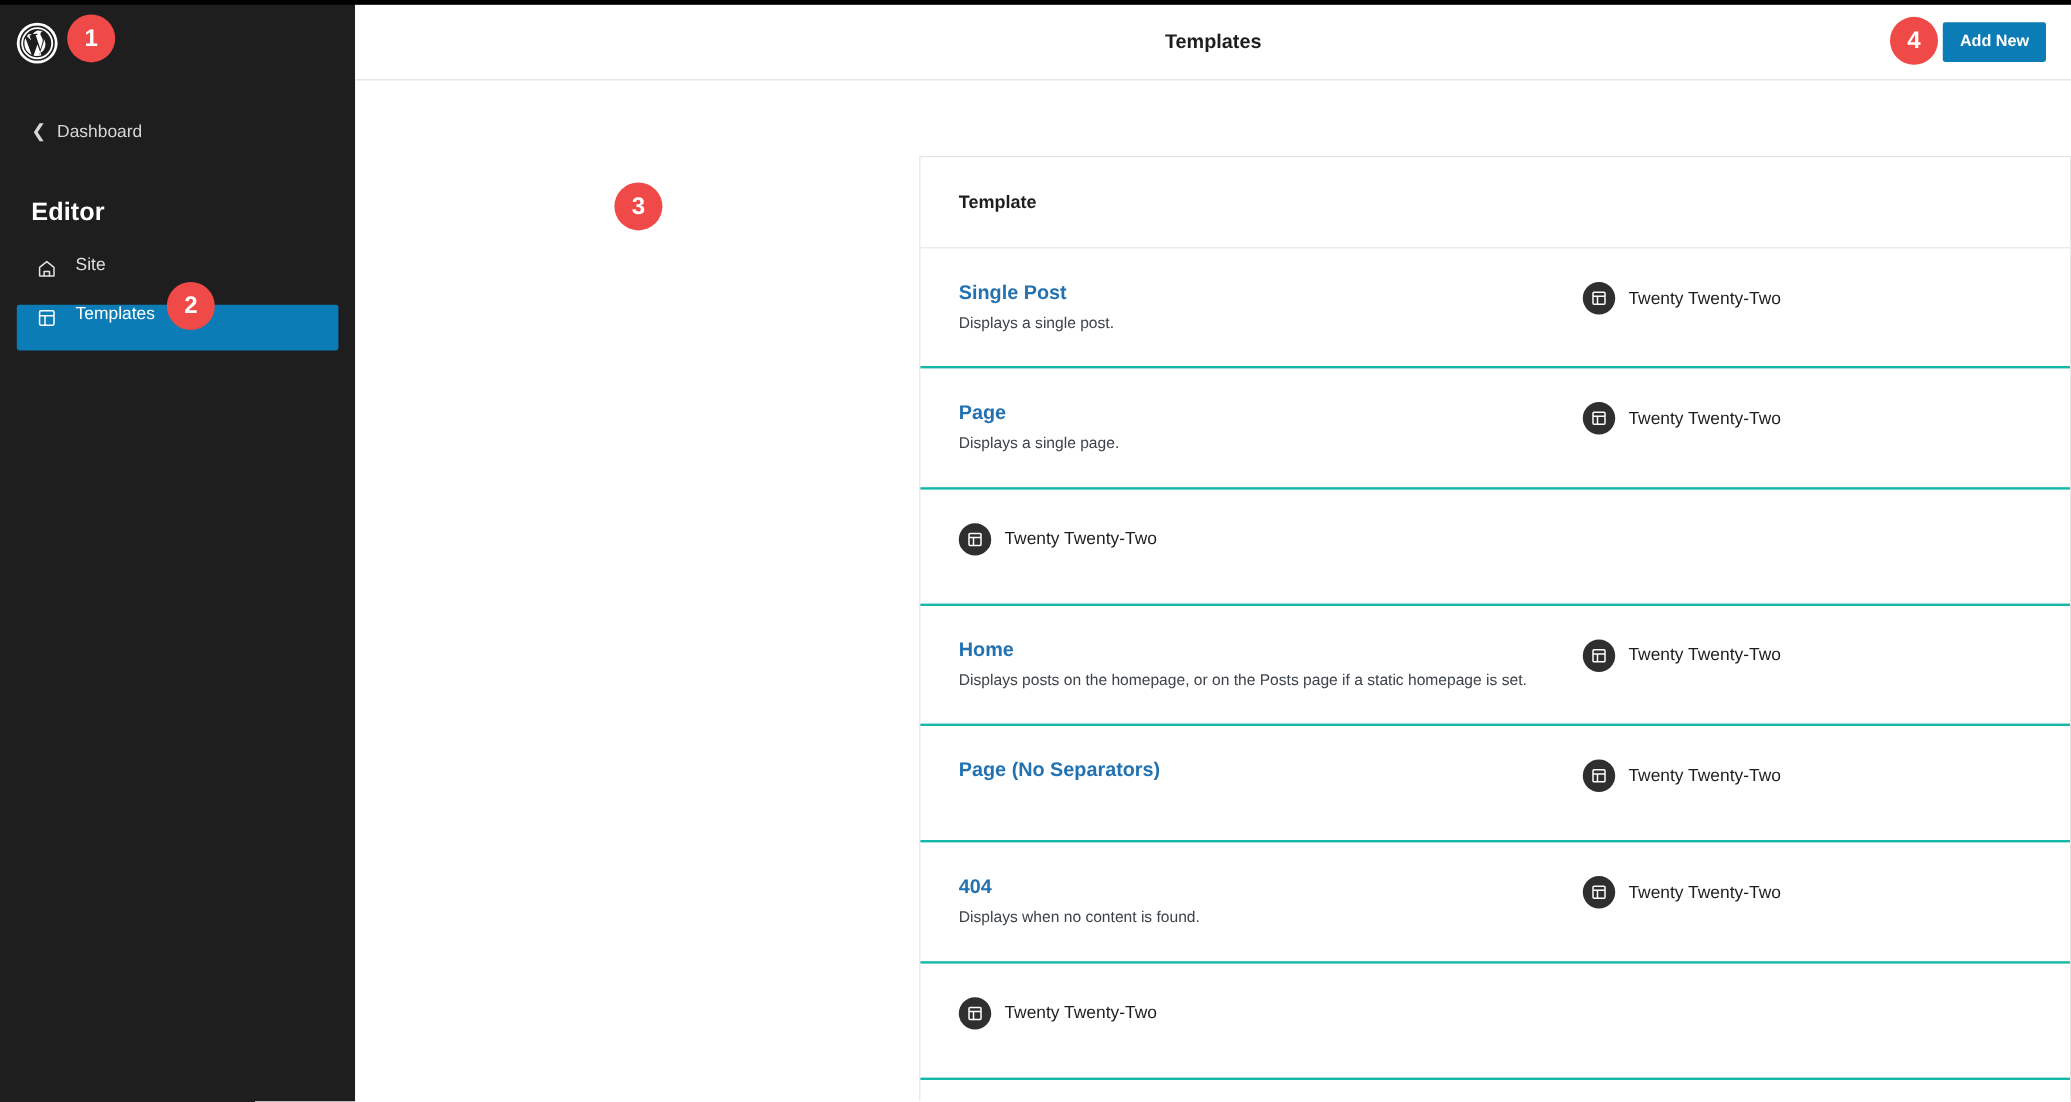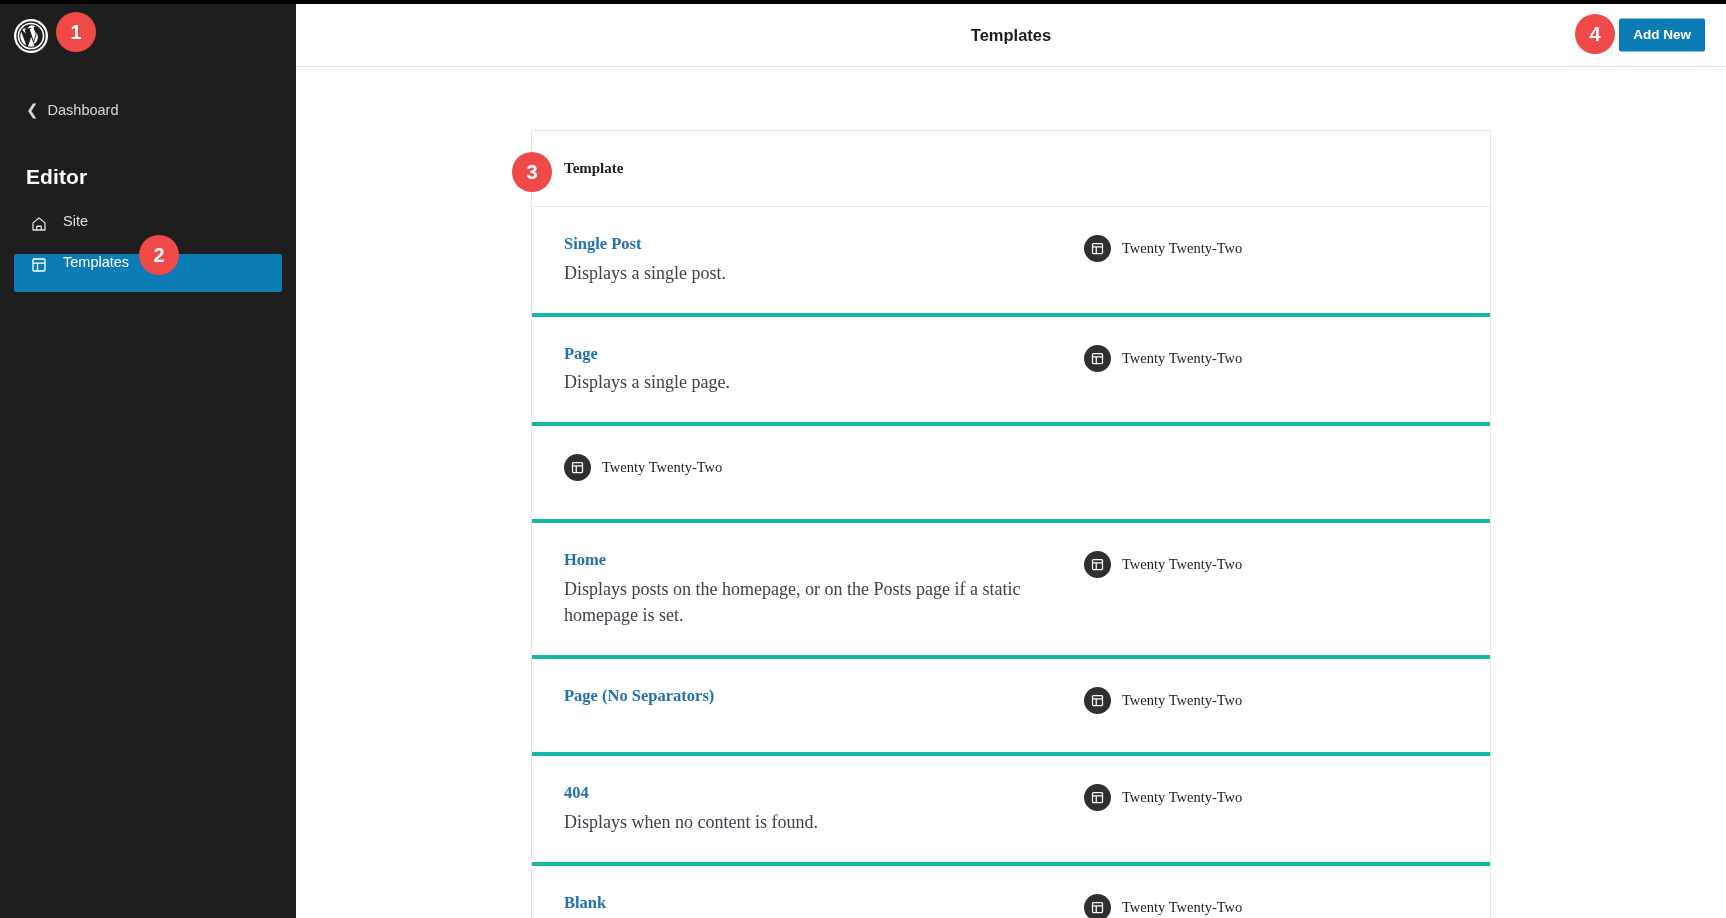--- a/index.html
+++ b/index.html
@@ -163,36 +163,35 @@
     font-weight: bold;
     padding: 9px 14px;
     cursor: pointer;
     line-height: 1.1;
   }
 
   .content {
     height: 851px;
     overflow: hidden;
     display: flex;
-    justify-content: center;
+    justify-content: flex-end;
     padding-top: 63px;
-    font-family: Liberation Serif, serif;
   }
 
   .table-wrap {
     width: 960px;
     border: 1px solid #e6e6e6;
     border-bottom: none;
     background: #ffffff;
   }
 
   .t-row {
     display: flex;
     align-items: flex-start;
-    border-bottom: 4px solid #14b8a6;
+    border-bottom: 2px solid #14b8a6;
     padding: 0 32px;
   }
 
   .t-head {
     height: 76px;
     align-items: center;
     border-bottom: 1px solid #e6e6e6;
   }
   .t-head .col-template,
   .t-head .col-addedby {
@@ -224,21 +223,21 @@
   .tmpl-name {
     color: #2271b1;
     font-size: 16.5px;
     font-weight: bold;
     line-height: 1.25;
     cursor: pointer;
     display: inline-block;
   }
   .tmpl-desc {
     color: #3c434a;
-    font-size: 18px;
+    font-size: 13px;
     line-height: 1.45;
     margin-top: 5px;
     max-width: 490px;
   }
 
   .avatar {
     width: 27px;
     height: 27px;
     border-radius: 50%;
     background: #2f2f2f;
@@ -428,24 +427,20 @@
               <svg width="15" height="15" viewBox="0 0 24 24" fill="none" stroke="#ffffff" stroke-width="2" stroke-linejoin="round">
                 <rect x="4" y="4" width="16" height="16" rx="1.5"></rect>
                 <path d="M4 9.5h16M10 9.5V20"></path>
               </svg>
             </span>
             <span class="addedby-name">Twenty Twenty-Two</span>
           </div>
         </div>
 
         <div class="t-row t-body-row">
-          <div class="col-template">
-            <a class="tmpl-name">Blank</a>
-            <div class="tmpl-desc"></div>
-          </div>
           <div class="col-addedby">
             <span class="avatar">
               <svg width="15" height="15" viewBox="0 0 24 24" fill="none" stroke="#ffffff" stroke-width="2" stroke-linejoin="round">
                 <rect x="4" y="4" width="16" height="16" rx="1.5"></rect>
                 <path d="M4 9.5h16M10 9.5V20"></path>
               </svg>
             </span>
             <span class="addedby-name">Twenty Twenty-Two</span>
           </div>
         </div>

